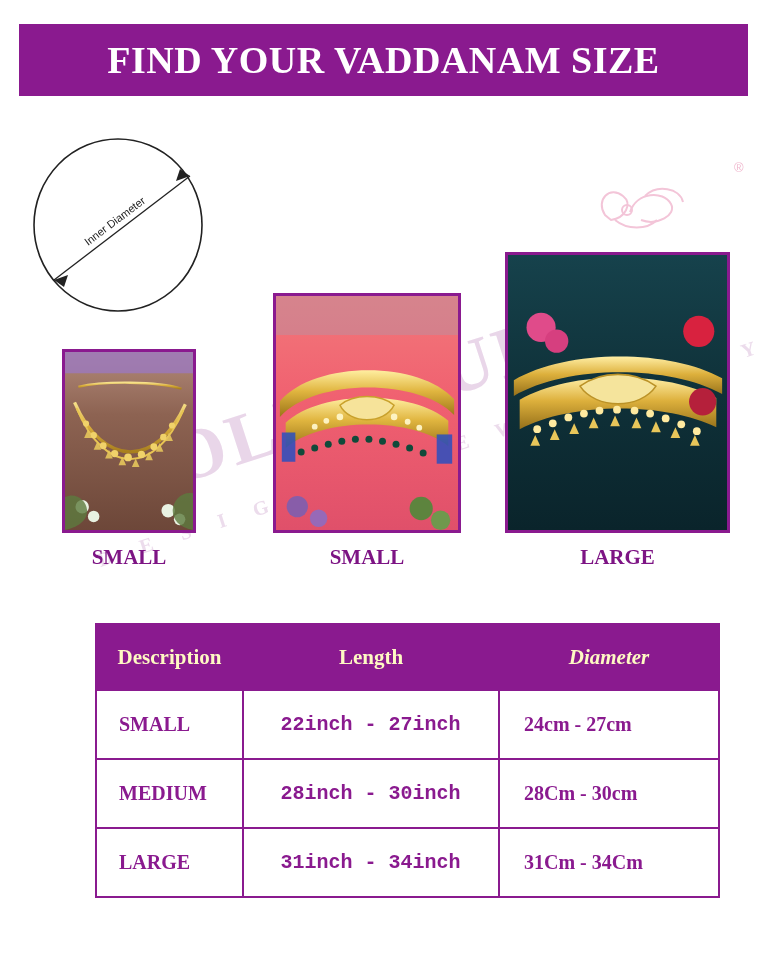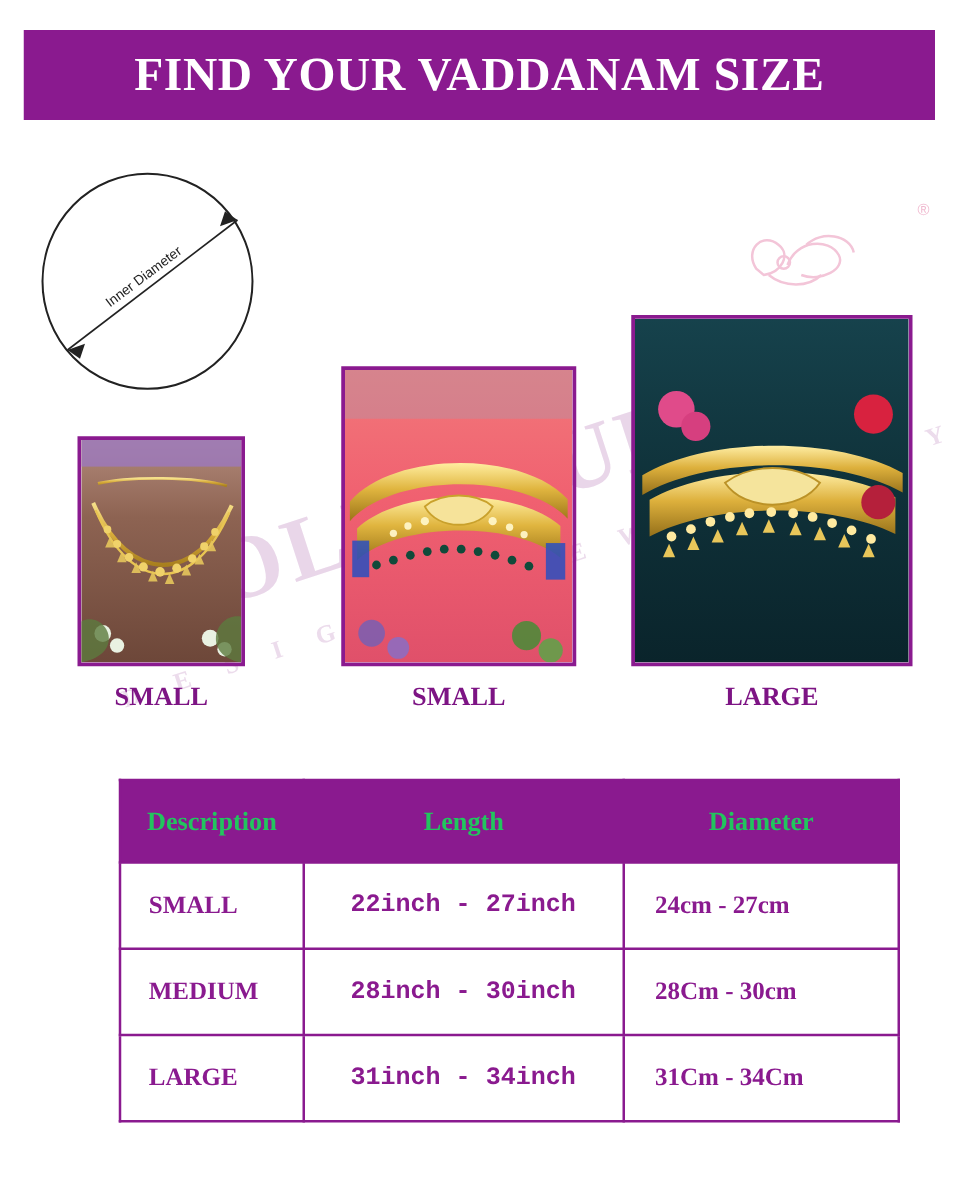--- a/index.html
+++ b/index.html
@@ -152,21 +152,21 @@
     position: absolute;
     left: 95px;
     top: 623px;
     width: 611px;
     border-collapse: collapse;
     z-index: 3;
     table-layout: fixed;
   }
   .size-table th {
     background: #8a1a8f;
-    color: #22c55e;
+    color: #fef9c3;
     font-family: "Liberation Serif", serif;
     font-weight: bold;
     font-size: 21px;
     height: 62px;
     border: 2px solid #8a1a8f;
     text-align: center;
   }
   .size-table td {
     border: 2px solid #8a1a8f;
     height: 65px;
@@ -175,21 +175,21 @@
     font-weight: bold;
     font-size: 20px;
     padding-left: 22px;
     background: #ffffff;
   }
   .size-table td.col-desc { width: 143px; }
   .size-table td.col-len { width: 252px; text-align: center; padding-left: 0; font-family: Liberation Mono, monospace; }
   .size-table td.col-dia { width: 216px; padding-left: 24px; }
   .size-table th.col-desc { width: 143px; }
   .size-table th.col-len { width: 252px; }
-  .size-table th.col-dia { width: 216px; }
+  .size-table th.col-dia { width: 216px; font-style: italic; }
 </style>
 </head>
 <body>
 
 <div class="page">
 
   <div class="header-bar">
     <div class="header-title">FIND YOUR VADDANAM SIZE</div>
   </div>
 

